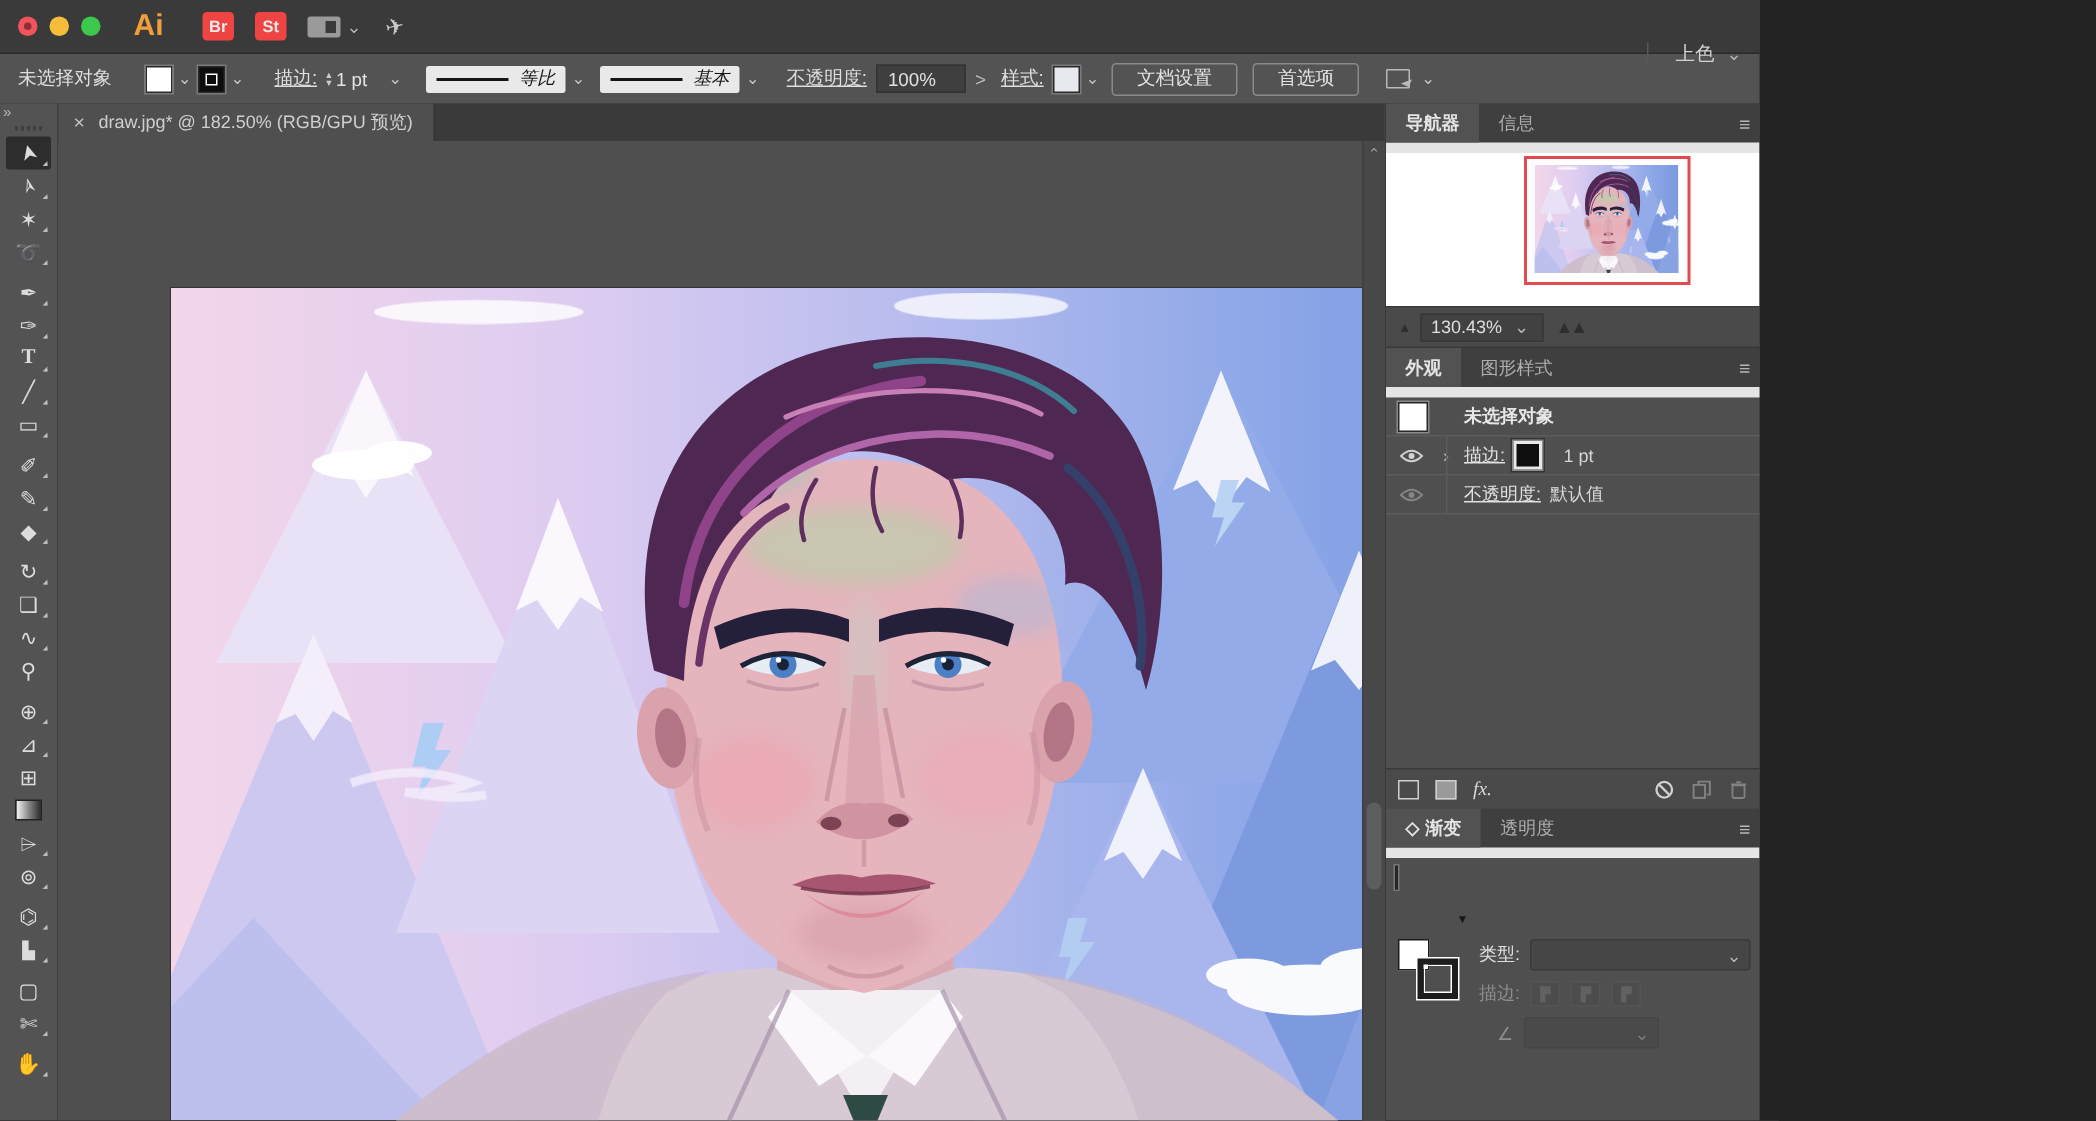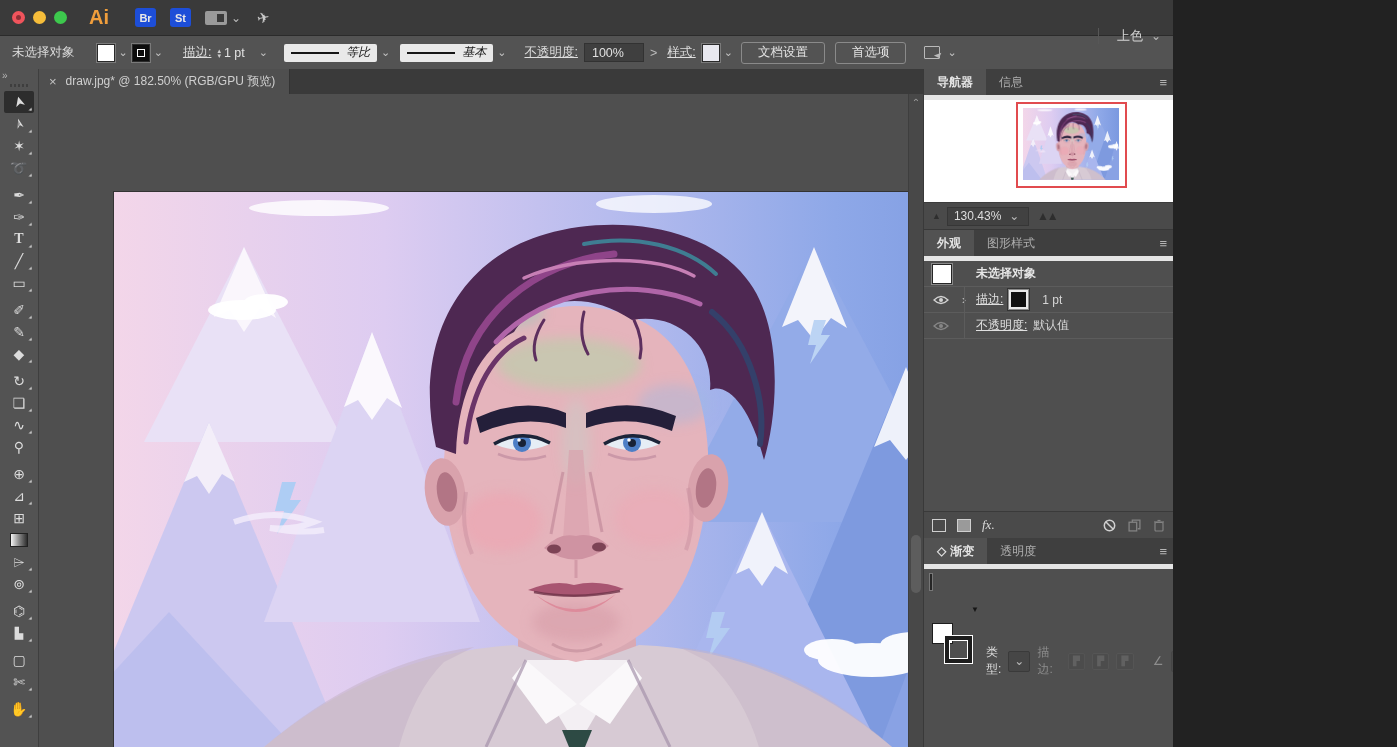--- a/index.html
+++ b/index.html
@@ -9,21 +9,21 @@
   
   .titlebar{height:35px;background:#3a3a3a;border-bottom:1px solid #2b2b2b;
             display:flex;align-items:center;padding:0 12px;}
   .traffic{display:flex;gap:8px;margin-right:22px;}
   .light{width:13px;height:13px;border-radius:50%;position:relative;}
   .light.red{background:#f0545c;}
   .light.red::after{content:"";position:absolute;left:4px;top:4px;width:5px;height:5px;border-radius:50%;background:#8c2f35;}
   .light.yellow{background:#f6bd3a;}
   .light.green{background:#3dc84d;}
   .ai-logo{color:#f09e3c;font-size:20px;font-weight:bold;margin-right:26px;letter-spacing:0;}
-  .tb-btn{background:#1d4ed8;color:#e8e8e8;font-size:11px;font-weight:bold;border-radius:3px;
+  .tb-btn{background:#ef4444;color:#e8e8e8;font-size:11px;font-weight:bold;border-radius:3px;
           width:21px;height:19px;display:flex;align-items:center;justify-content:center;margin-right:14px;}
   .layout-icon{width:22px;height:14px;border-radius:2px;background:#9a9a9a;position:relative;margin-right:4px;}
   .layout-icon::after{content:"";position:absolute;right:3px;top:3px;bottom:3px;width:7px;background:#3a3a3a;}
   .chev{color:#b9b9b9;font-size:12px;line-height:1;}
   .send-icon{color:#c9c9c9;font-size:15px;transform:rotate(-12deg);margin-left:16px;}
   .titlebar-right{margin-left:auto;display:flex;align-items:center;gap:8px;margin-top:36px;}
   .vdiv{width:1px;height:16px;background:#575757;margin-right:10px;}
   .ws-label{font-size:13px;color:#d2d2d2;}
   
   .controlbar{height:33px;background:#535353;border-bottom:1px solid #303030;
@@ -69,21 +69,21 @@
            font-size:12px;color:#cfcfcf;border-right:1px solid #333;}
   .doc-close{color:#c2c2c2;font-size:13px;}
   .canvas{position:absolute;top:25px;left:0;right:0;bottom:0;background:#4f4f4f;overflow:hidden;}
   .artwork{position:absolute;left:75px;top:98px;width:901px;height:555px;outline:1px solid #333;
            box-shadow:0 0 0 1px #5a5a5a inset;}
   .vscroll{position:absolute;top:0;right:0;bottom:0;width:14px;background:#484848;border-left:1px solid #3e3e3e;}
   .vscroll .up{position:absolute;top:3px;left:0;right:0;text-align:center;color:#9d9d9d;font-size:10px;}
   .vscroll .thumb{position:absolute;left:2px;right:2px;top:441px;height:58px;background:#5d5d5d;border-radius:6px;}
   
   .rpanel{width:249px;flex:none;background:#4f4f4f;border-left:1px solid #393939;display:flex;flex-direction:column;font-size:12px;}
-  .ptabs{height:26px;background:#3f3f3f;display:flex;align-items:stretch;position:relative;flex:none;border-bottom:5px solid #e5e5e5;}
+  .ptabs{height:26px;background:#3f3f3f;display:flex;align-items:stretch;position:relative;flex:none;border-bottom:7px solid #e5e5e5;}
   .ptab{display:flex;align-items:center;padding:0 13px;color:#aeaeae;gap:4px;}
   .ptab.active{background:#525252;color:#e4e4e4;font-weight:bold;}
   .pmenu{position:absolute;right:6px;top:0;bottom:0;display:flex;align-items:center;color:#b5b5b5;font-size:13px;}
   .nav-view{height:102px;background:#ffffff;position:relative;flex:none;}
   .nav-box{position:absolute;left:92px;top:2px;width:107px;height:82px;border:2px solid #e14b4f;}
   .nav-thumb{position:absolute;left:5px;top:4px;}
   .nav-zoom{height:26px;background:#4a4a4a;border-top:1px solid #3c3c3c;border-bottom:1px solid #383838;
             display:flex;align-items:center;padding:0 8px;gap:8px;flex:none;}
   .mtn{color:#2e2e2e;font-size:9px;letter-spacing:-2px;}
   .mtn.big{font-size:12px;}
@@ -108,21 +108,21 @@
   .dim{opacity:.42;}
   
   .grad-body{flex:1;display:flex;padding:6px 6px 0 6px;gap:10px;min-height:0;}
   .grad-left{width:46px;flex:none;position:relative;}
   .grad-swatch{width:38px;height:38px;border:1px solid #262626;box-shadow:0 0 0 1px #777;
                background:linear-gradient(100deg,#f7f7f7,#8a857f 55%,#39352f);}
   .grad-dd{position:absolute;left:41px;top:30px;color:#161616;font-size:8px;}
   .fs-ind{position:absolute;left:2px;top:48px;width:40px;height:36px;}
   .fs-ind .fill{position:absolute;left:0;top:0;width:19px;height:19px;background:#fff;border:1px solid #1d1d1d;box-shadow:0 0 0 1px #fff inset;}
   .fs-ind .stroke{position:absolute;left:13px;top:13px;width:19px;height:19px;border:4px solid #1d1d1d;box-shadow:0 0 0 1px #fff inset,0 0 0 1px #fff;background:transparent;}
-  .grad-right{flex:1;display:flex;flex-direction:row;gap:7px;min-width:0;}
+  .grad-right{flex:1;display:flex;flex-direction:column;gap:7px;min-width:0;justify-content:center;}
   .g-row{display:flex;align-items:center;gap:7px;}
   .g-combo{flex:1;height:19px;background:#464646;border:1px solid #3a3a3a;border-radius:2px;
            display:flex;align-items:center;justify-content:flex-end;padding:0 5px;color:#c9c9c9;}
   .g-combo.dis{opacity:.45;flex:none;width:78px;}
   .g-btn{width:18px;height:15px;border:1px solid #5e5e5e;border-radius:2px;display:flex;align-items:center;
          justify-content:center;color:#7c7c7c;font-size:9px;background:#4a4a4a;}
   .g-dimlabel{color:#8d8d8d;}
   svg.icon{display:block;}
 </style>
 </head>

